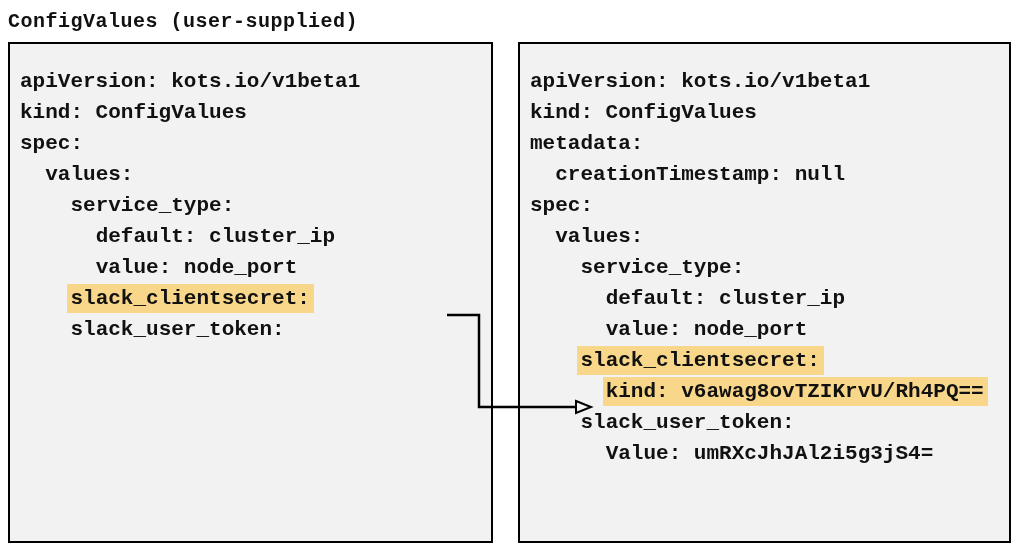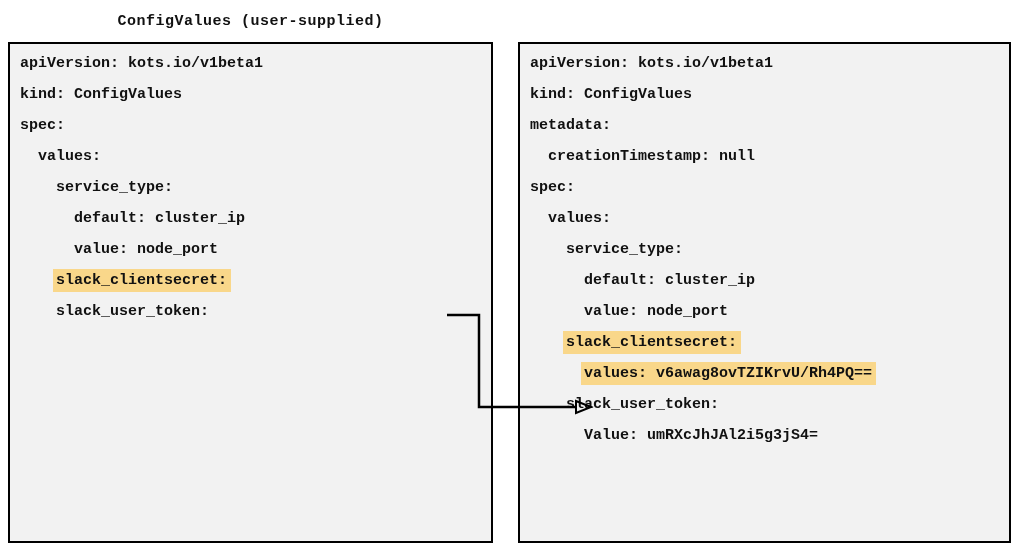--- a/index.html
+++ b/index.html
@@ -15,40 +15,40 @@
     font-family: "Liberation Mono", "DejaVu Sans Mono", monospace;
     font-weight: 700;
     color: var(--text-color, #111111);
     overflow: hidden;
   }
   .panel-title {
     position: absolute;
     top: 8px;
     height: 28px;
     line-height: 28px;
-    text-align: center;
-    font-size: 15px;
+    text-align: left;
+    font-size: 20px;
     letter-spacing: 0.5px;
     white-space: pre;
   }
   .panel-title.left  { left: 8px;   width: 485px; }
   .panel-title.right { left: 518px; width: 493px; }
   .panel {
     position: absolute;
     top: 42px;
     height: 501px;
     box-sizing: border-box;
     border: 2px solid var(--border-color, #000000);
     background: var(--panel-bg, #f2f2f2);
   }
   .panel.left  { left: 8px;   width: 485px; }
   .panel.right { left: 518px; width: 493px; }
   .code {
-    padding: 4px 0 0 10px;
-    font-size: 15px;
+    padding: 22px 0 0 10px;
+    font-size: 21px;
     line-height: 31px;
   }
   .code-line {
     white-space: pre;
     height: 31px;
   }
   .code-line .hl {
     background: var(--hl-color, #f9d78a);
     padding: 3px 4px 3px 3px;
     margin-left: -3px;
@@ -90,21 +90,21 @@
         <div class="code-line"><span>apiVersion: kots.io/v1beta1</span></div>
         <div class="code-line"><span>kind: ConfigValues</span></div>
         <div class="code-line"><span>metadata:</span></div>
         <div class="code-line">  <span>creationTimestamp: null</span></div>
         <div class="code-line"><span>spec:</span></div>
         <div class="code-line">  <span>values:</span></div>
         <div class="code-line">    <span>service_type:</span></div>
         <div class="code-line">      <span>default: cluster_ip</span></div>
         <div class="code-line">      <span>value: node_port</span></div>
         <div class="code-line">    <span class="hl">slack_clientsecret:</span></div>
-        <div class="code-line">      <span class="hl">values: v6awag8ovTZIKrvU/Rh4PQ==</span></div>
+        <div class="code-line">      <span class="hl">kind: v6awag8ovTZIKrvU/Rh4PQ==</span></div>
         <div class="code-line">    <span>slack_user_token:</span></div>
         <div class="code-line">      <span>Value: umRXcJhJAl2i5g3jS4=</span></div>
       </div>
   </div>
 
   <svg class="arrow-overlay" viewBox="0 0 1019 559" xmlns="http://www.w3.org/2000/svg">
     <path d="M 447 315 L 479 315 L 479 407 L 576 407" fill="none" stroke="#000000" stroke-width="2.5"></path>
     <polygon points="576,401 591,407 576,413" fill="none" stroke="#000000" stroke-width="2"></polygon>
   </svg>
 

